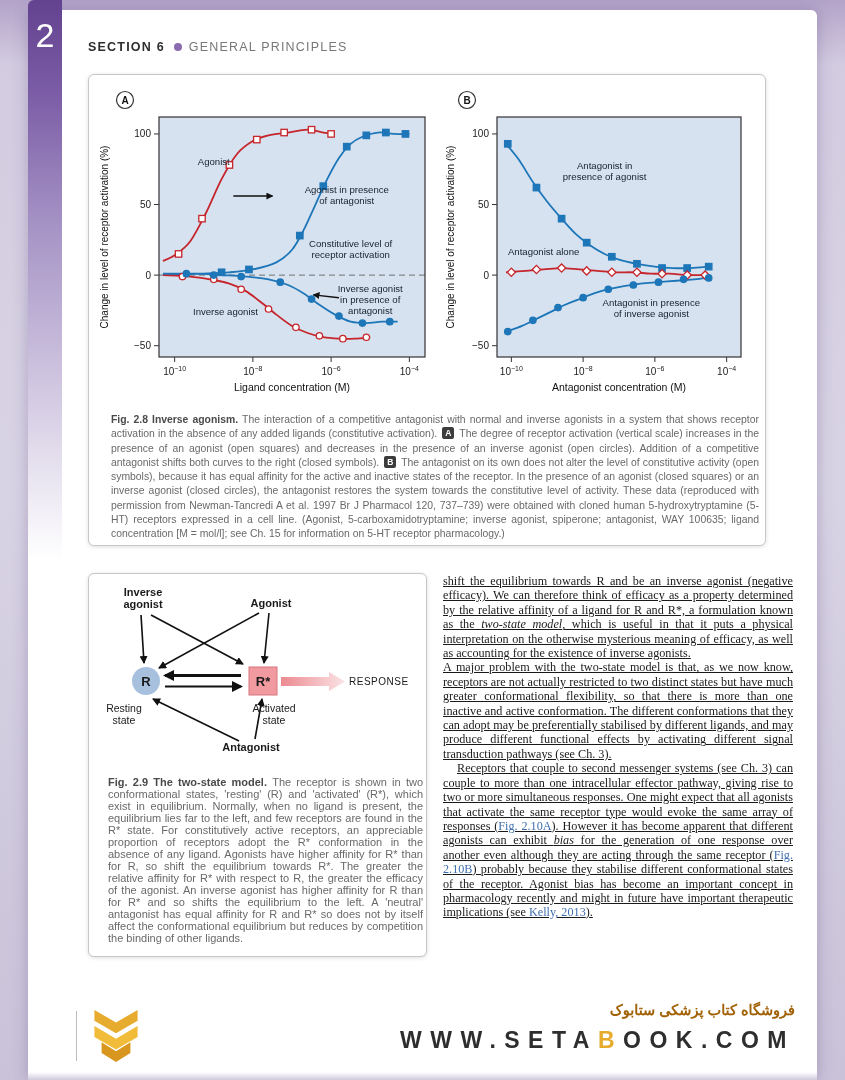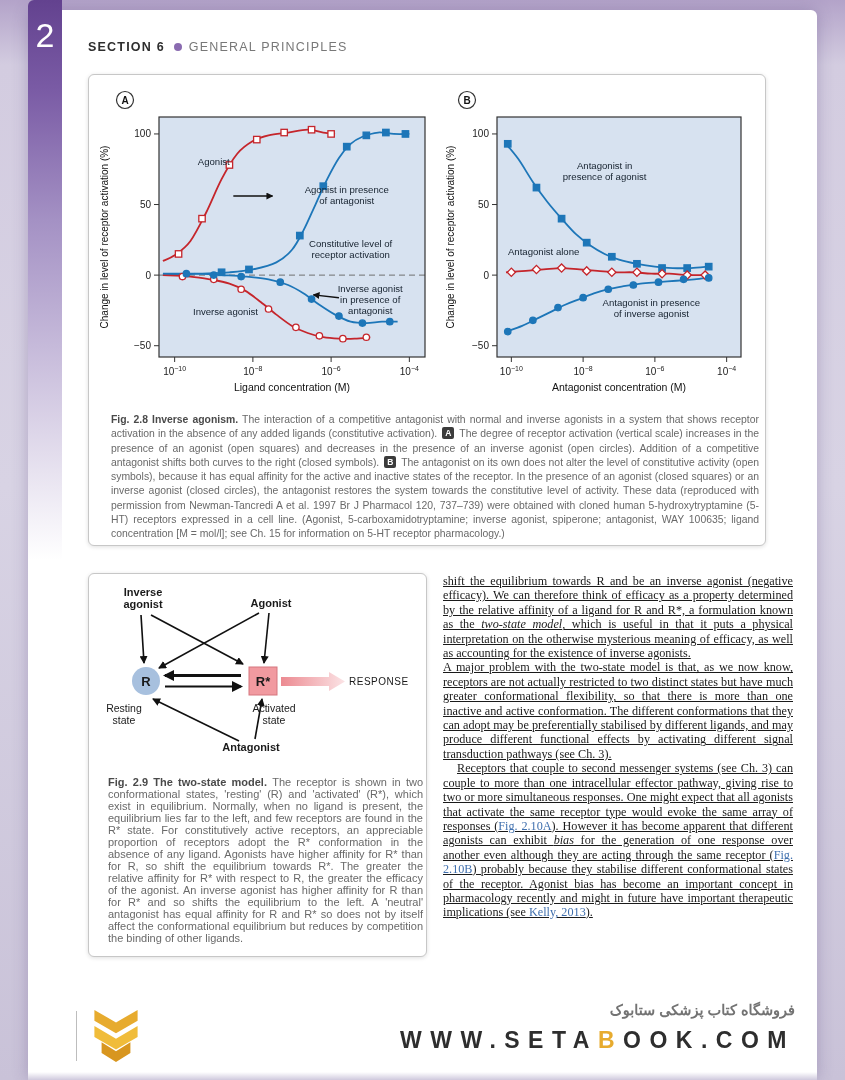--- a/index.html
+++ b/index.html
@@ -42,21 +42,21 @@
   .body-para.indent{text-indent:14px;}
   .subhead{margin:12px 0 6px 0;font-family:"Liberation Sans",sans-serif;font-size:13px;
         font-weight:400;letter-spacing:0.8px;color:#2d2d2d;}
   svg text{font-family:"Liberation Sans",sans-serif;}
   .footer-left{position:absolute;left:76px;top:1008px;display:flex;align-items:center;gap:12px;}
   .logo-name{font-size:24px;font-weight:bold;color:#4f4f4f;line-height:30px;white-space:nowrap;}
   .logo-tagline{font-size:10.5px;color:#7c7c7c;margin-top:3px;white-space:nowrap;}
   .tg-mark{color:var(--gold);font-weight:bold;}
   .logo-divider{width:1px;height:50px;background:#bdbdbd;}
   .footer-right{position:absolute;right:50px;top:1002px;text-align:right;}
-  .store-desc{font-size:14.5px;font-weight:bold;color:#737373;}
+  .store-desc{font-size:14.5px;font-weight:bold;color:#a16207;}
   .site-url{margin-top:9px;font-size:23px;font-weight:bold;letter-spacing:8.5px;color:#2e2e2e;white-space:nowrap;}
   .url-accent{color:var(--gold);}
 </style>
 </head>
 <body>
 
 <svg width="0" height="0" style="position:absolute" aria-hidden="true">
   <defs>
     <marker id="ah" markerWidth="7" markerHeight="7" refX="6" refY="3.5" orient="auto" markerUnits="userSpaceOnUse">
       <path d="M0 0 L7 3.5 L0 7 Z" fill="#111"></path>

